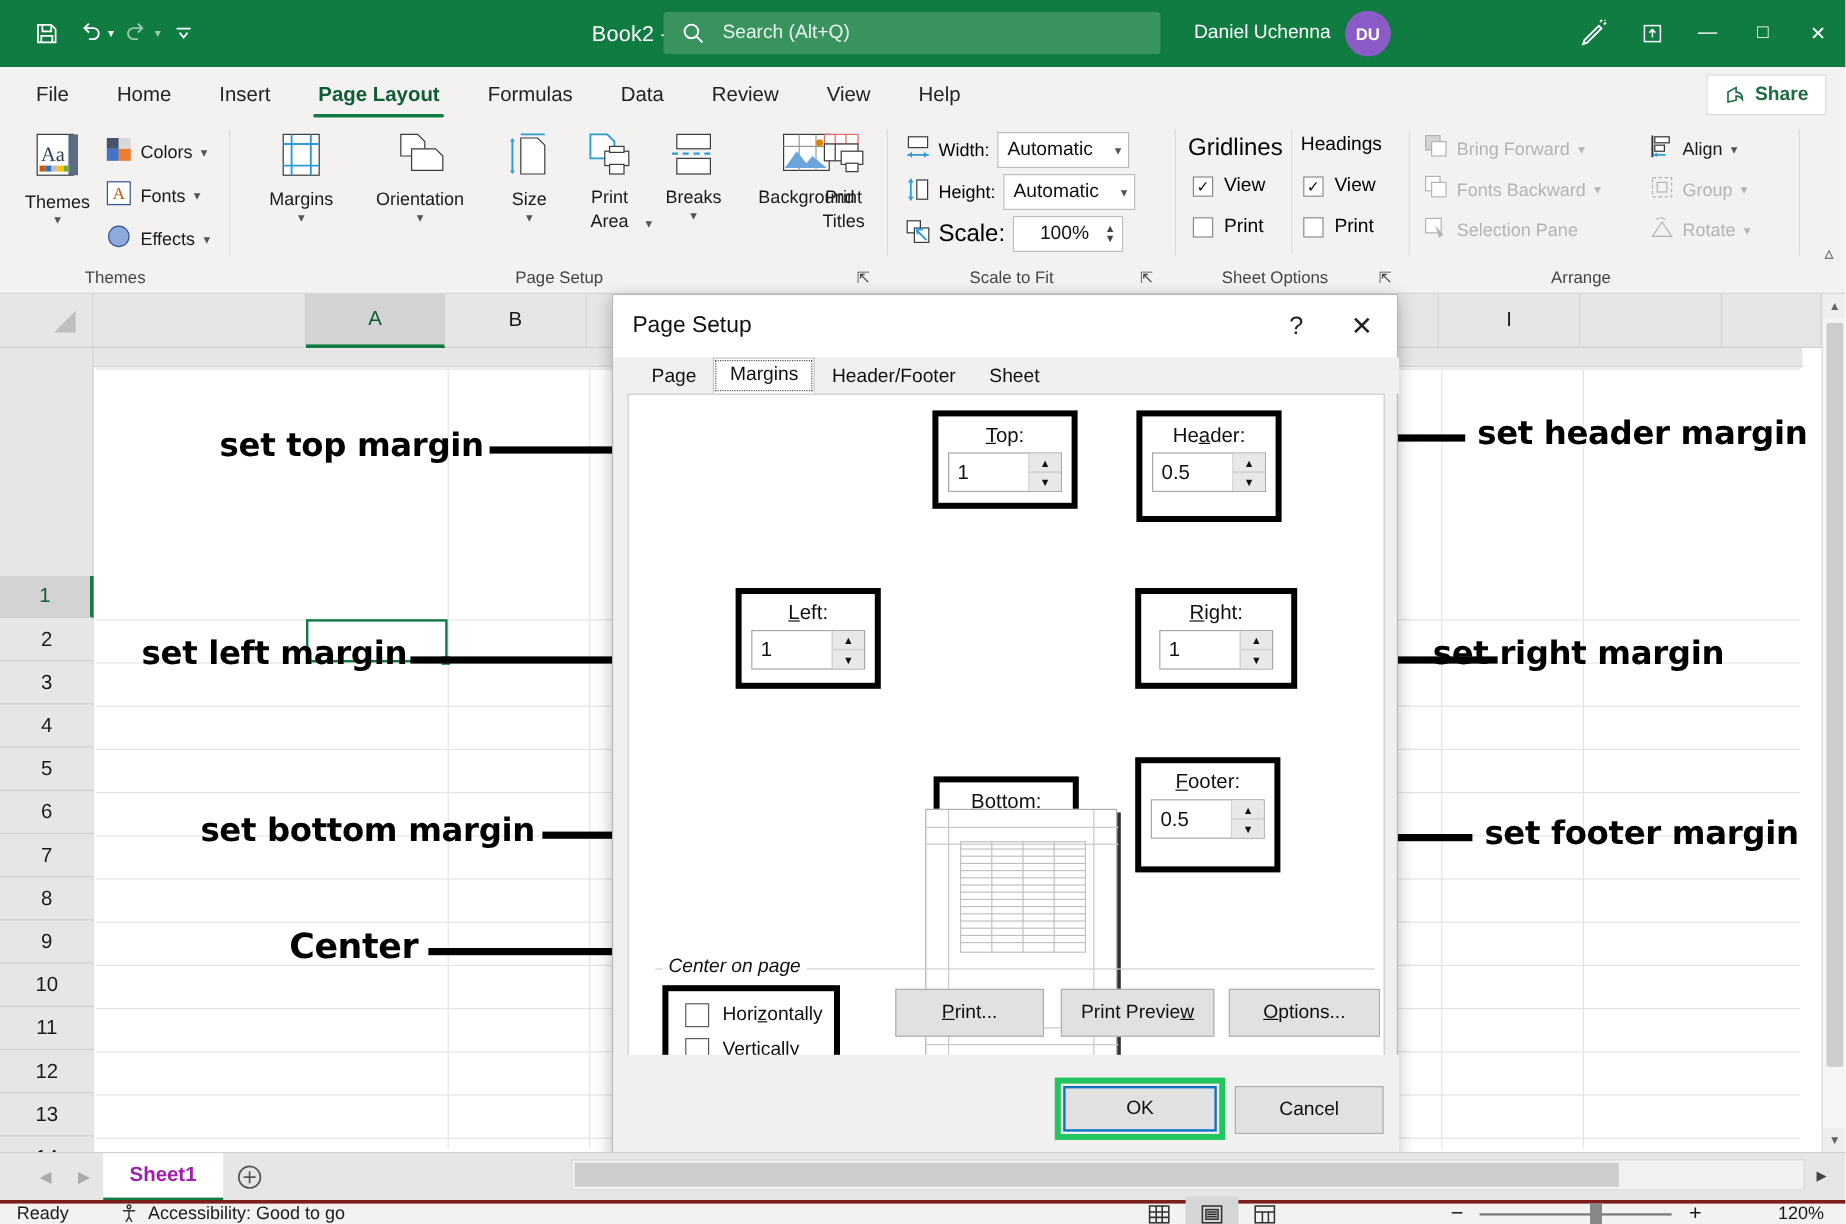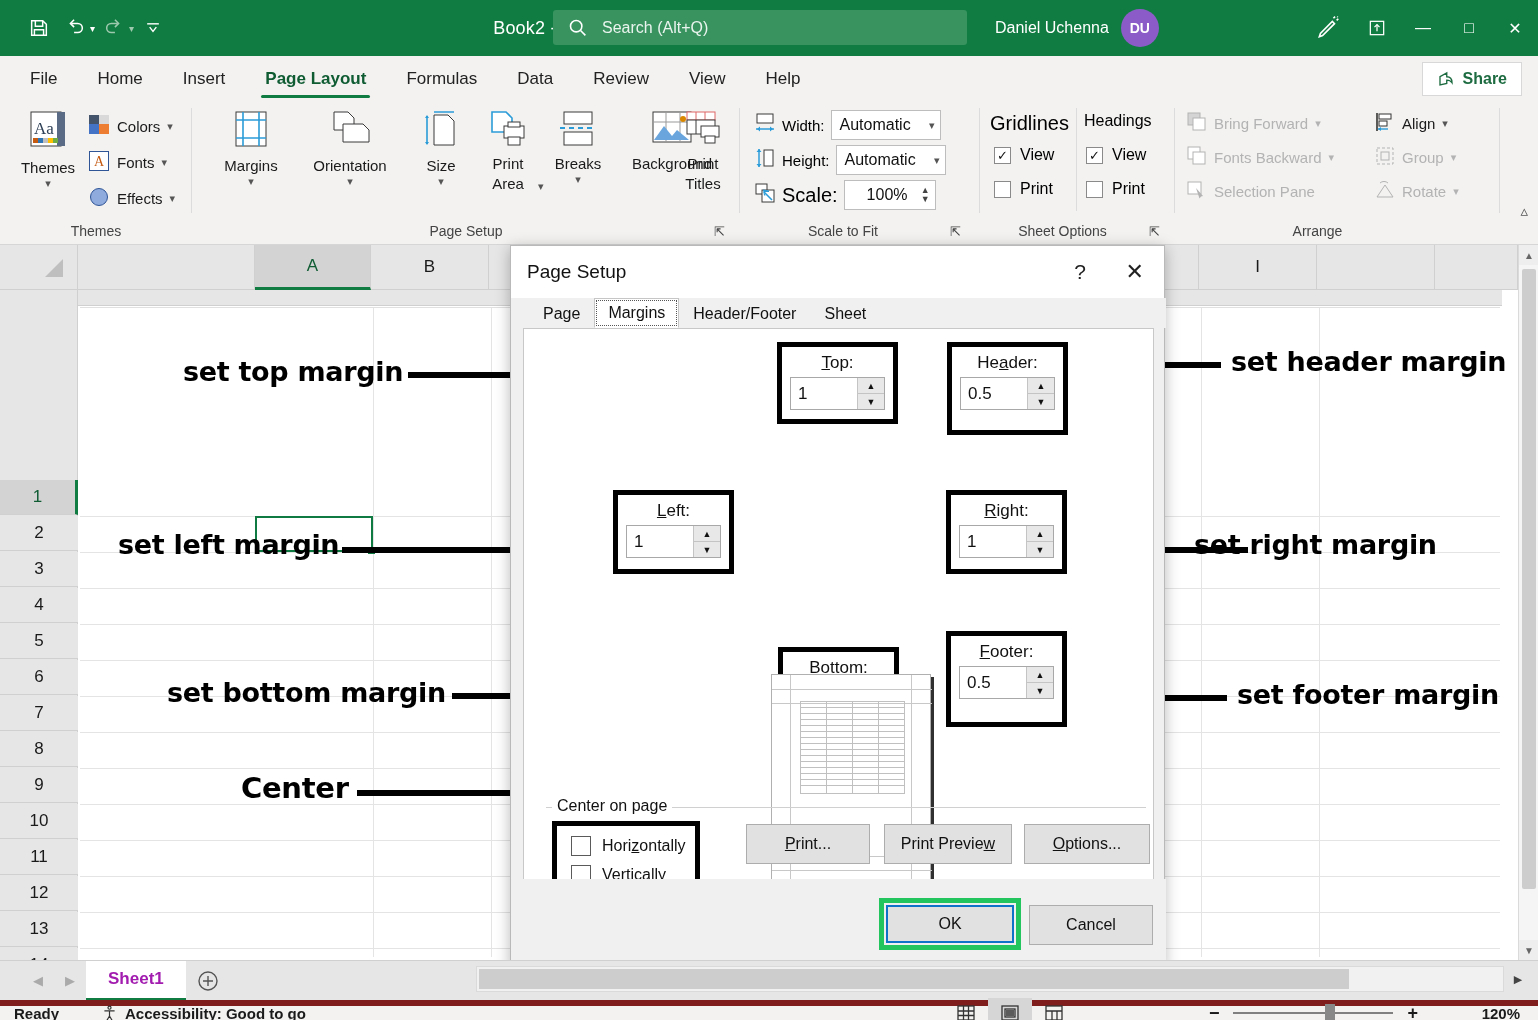--- a/index.html
+++ b/index.html
@@ -256,21 +256,21 @@
     box-shadow:3px 3px 0 #303030;
   }
   .pv-line{ position:absolute; background:#c8c8c8; }
   .pv-tbl{ position:absolute; left:28px; top:26px; width:105px; height:93px; }
   .pv-tr{ position:absolute; left:0; right:0; height:1px; background:#c0c0c0; }
   .pv-tc{ position:absolute; top:0; bottom:0; width:1px; background:#c0c0c0; }
 
   .centergrp{
     position:absolute; left:22px; top:478px; width:600px; height:20px;
   }
-  .cg-label{ position:absolute; left:6px; top:-10px; background:#fff; padding:0 5px; font-size:16px; color:#111;}
+  .cg-label{ position:absolute; left:6px; top:-10px; background:#fff; padding:0 5px; font-size:16px; color:#111;font-style:italic;}
   .cg-line{ position:absolute; left:0; right:0; top:0; height:1px; background:#d0d0d0;}
   .cbgroup{
     position:absolute; left:28px; top:492px; width:148px; height:78px;
     border:5px solid #000; background:#fff;
     display:flex; flex-direction:column; justify-content:center; gap:9px; padding-left:14px;
   }
   .cbrow{ display:flex; align-items:center; gap:11px; font-size:16px; color:#111; }
   .cbrow .box{ width:20px;height:20px;border:1px solid #5a5a5a; background:#fff; }
 
   .btn{
@@ -297,22 +297,22 @@
   .addsheet{ width:44px;height:40px;display:flex;align-items:center;justify-content:center;color:#555;font-size:19px;}
   .hscroll{
     position:absolute; right:34px; top:966px; width:1028px; height:26px;
     background:#f1f1f1; border:1px solid #dadada;
   }
   .hs-thumb{ position:absolute; left:2px; top:2px; width:870px; height:20px; background:#cdcdcd;}
   .hs-arrow{ position:absolute; right:8px; top:966px; width:24px;height:26px;
     display:flex;align-items:center;justify-content:center;font-size:11px;color:#444;}
   .statusbar{
     position:absolute; left:0; top:1000px; width:1538px; height:20px;
-    background:#f3f2f1; border-top:6px solid #7f1d1d;
-    display:flex; align-items:center;font-weight:bold;
+    background:#f3f2f1; border-top:3px solid #7f1d1d;
+    display:flex; align-items:center;
   }
   .sb-text{ font-size:15px; color:#1a1a1a; }
   .vbtn{
     width:44px;height:30px;display:flex;align-items:center;justify-content:center;color:#333;
   }
   .vbtn.act{ background:#d6d6d6; }
   .zoomtrack{ position:relative; width:160px; height:2px; background:#808080; }
   .zoomthumb{ position:absolute; left:92px; top:-8px; width:10px; height:18px; background:#888; }
 </style>
 </head>
@@ -829,21 +829,21 @@
       <div class="lbl"><u>L</u><span>eft:</span></div>
       <div class="spin">
         <span class="val">1</span>
         <span class="btns">
           <div>▲</div>
           <div>▼</div>
         </span>
       </div>
     </div>
 
-    <div class="mbox" style="left:422px; top:161px; width:121px; height:84px">
+    <div class="mbox" style="left:422px; top:161px; width:135px; height:84px">
       <div class="lbl"><u>R</u><span>ight:</span></div>
       <div class="spin">
         <span class="val">1</span>
         <span class="btns">
           <div>▲</div>
           <div>▼</div>
         </span>
       </div>
     </div>
 

